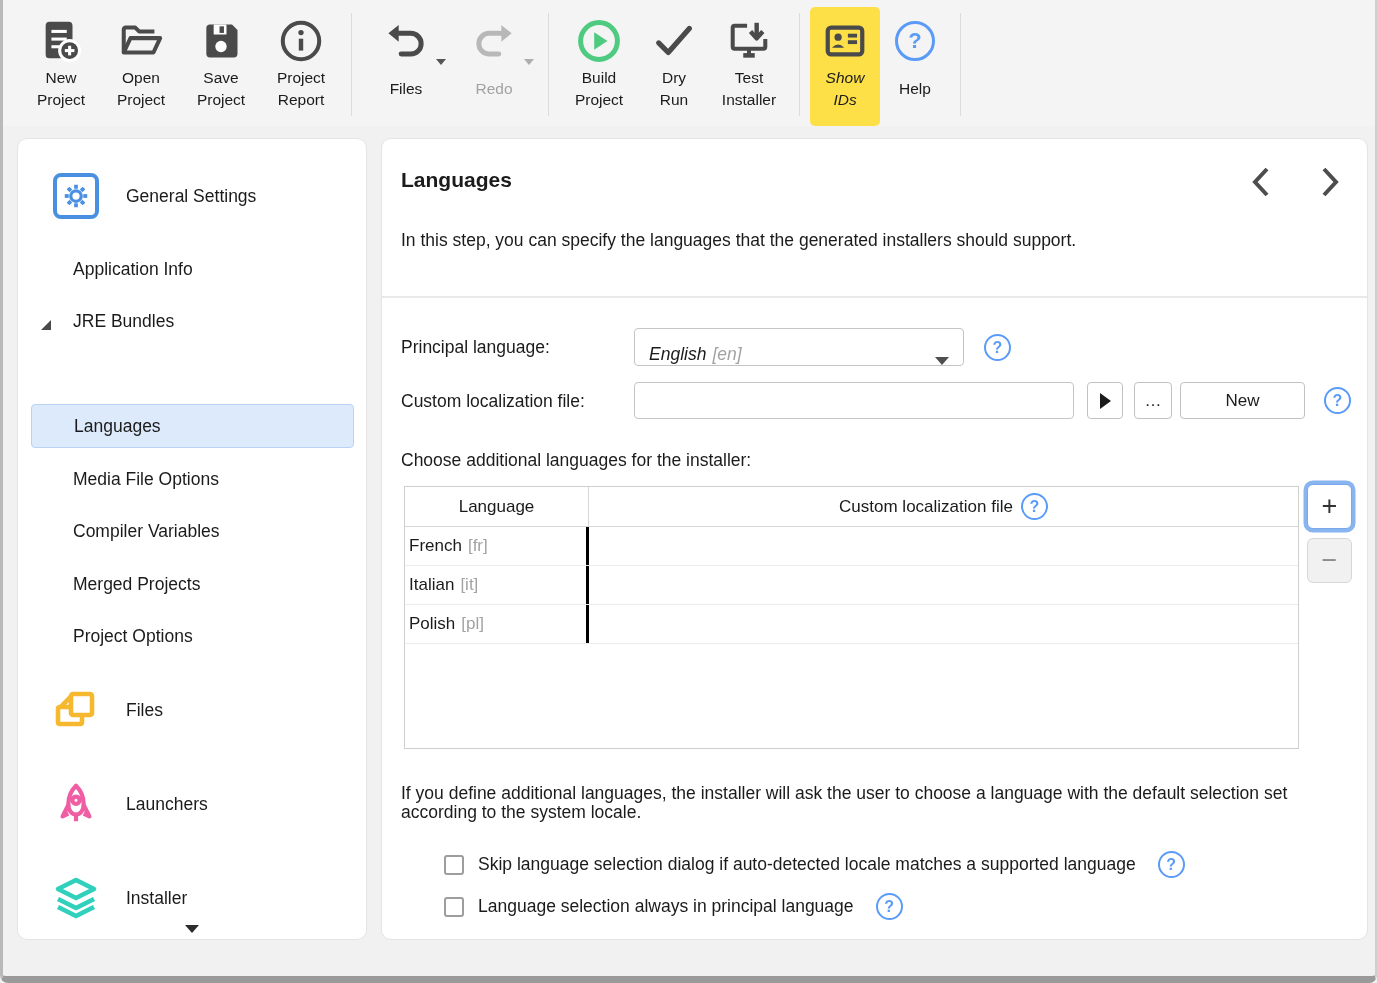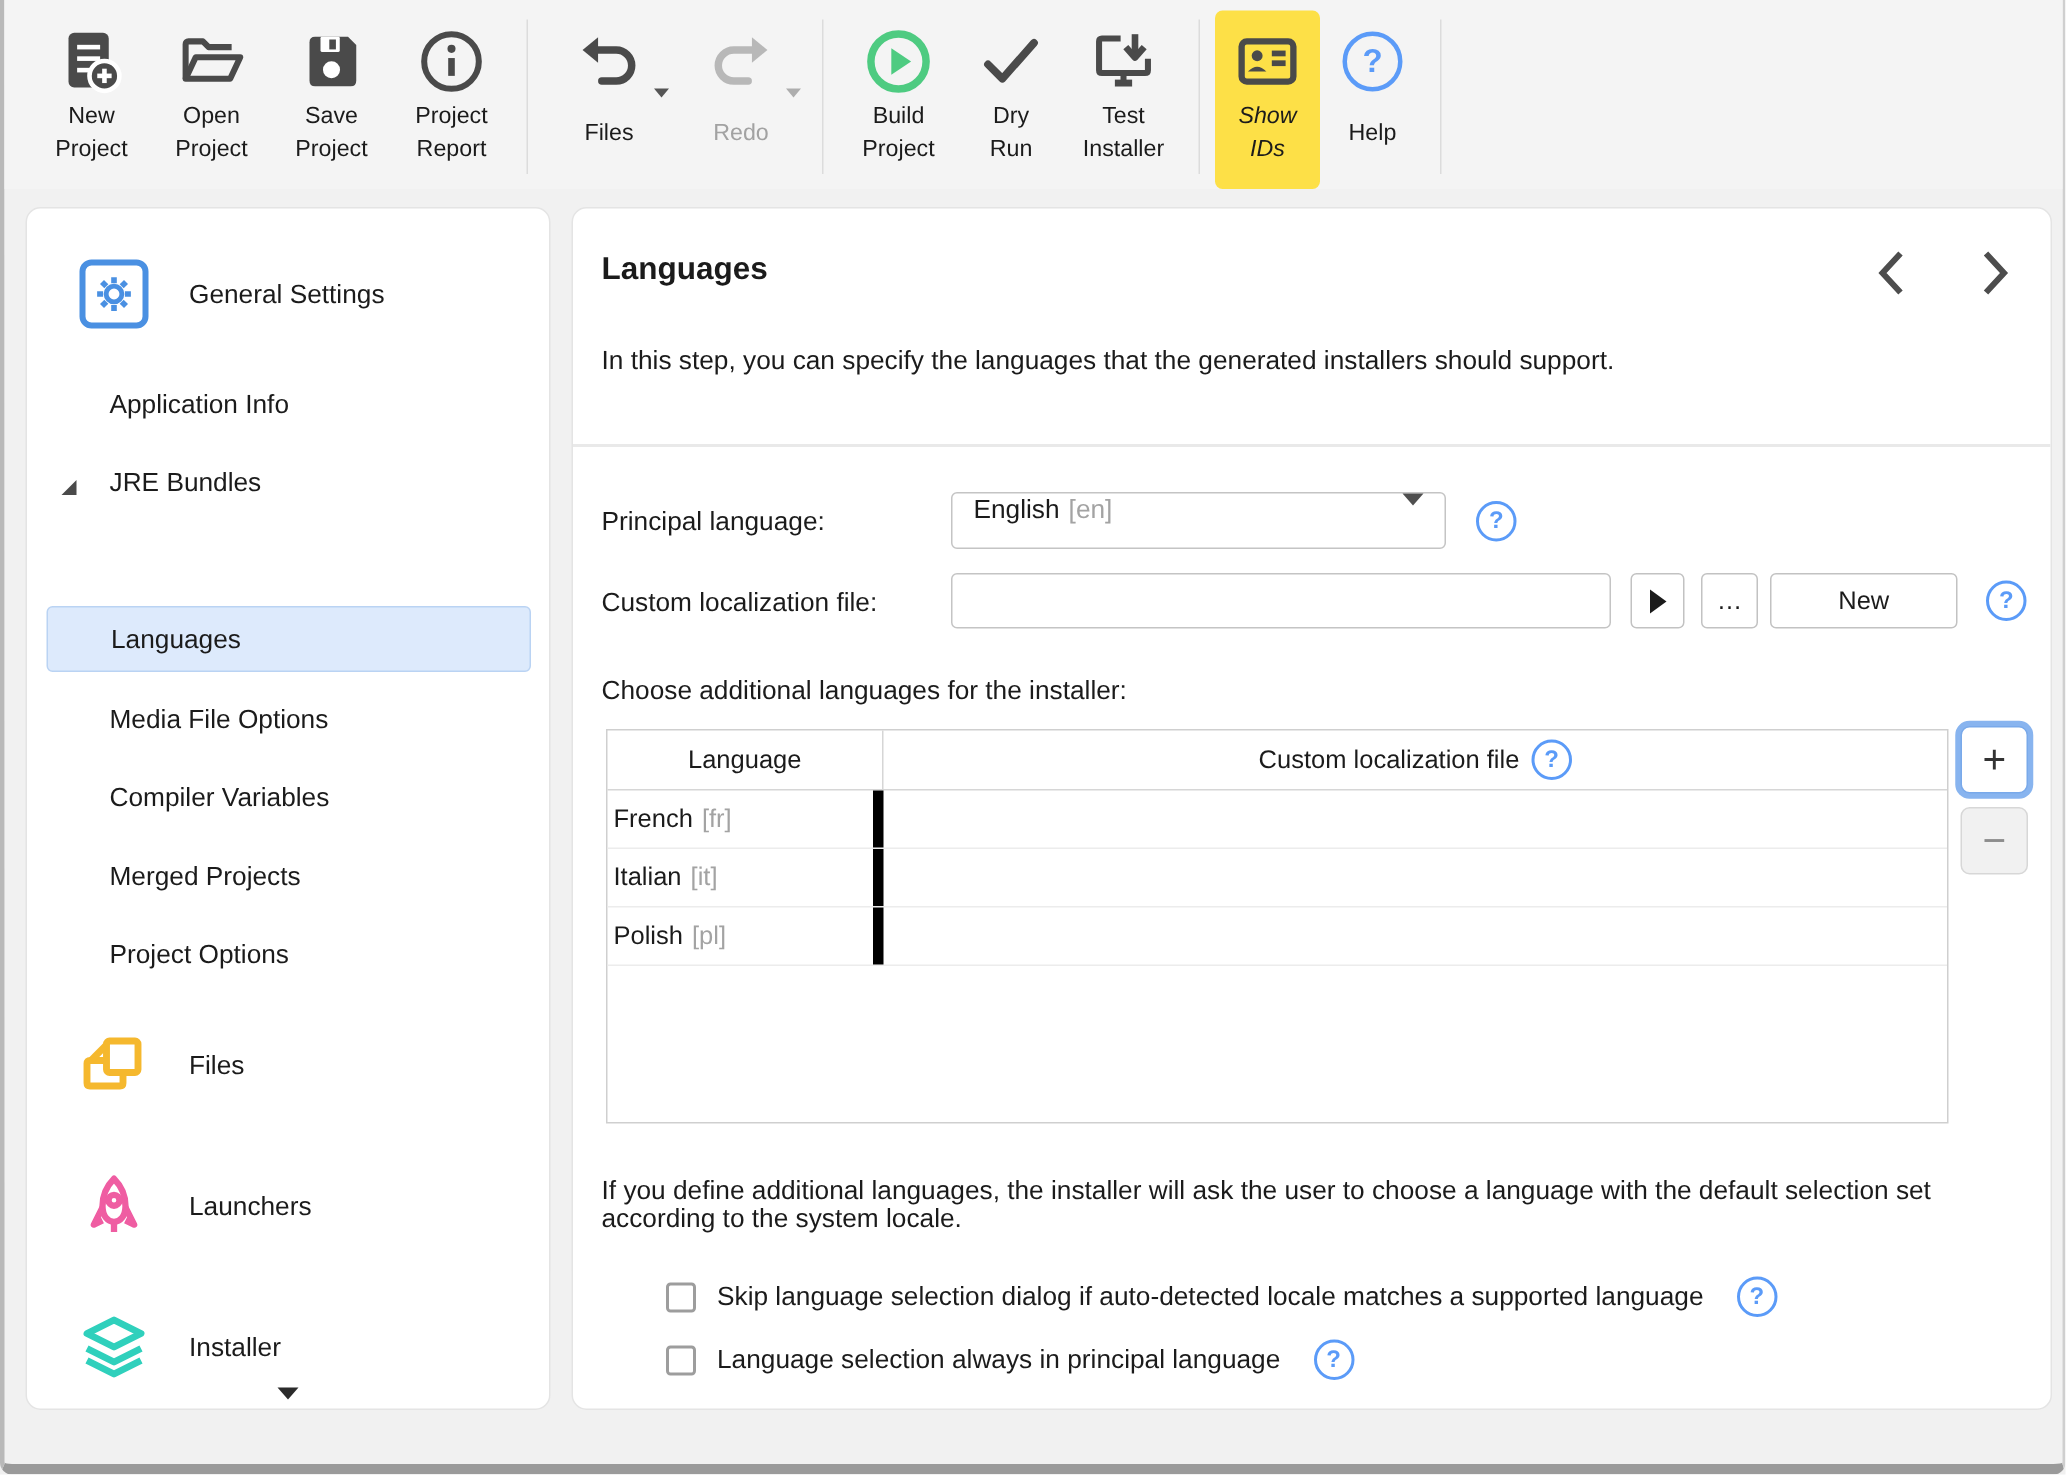--- a/index.html
+++ b/index.html
@@ -49,42 +49,42 @@
         width:0; height:0; border-left:7px solid transparent; border-right:7px solid transparent; border-top:8px solid #2b2b2b; }
 
   
   .m-title { position:absolute; left:19px; top:29px; font-size:21px; font-weight:700; }
   .nav-chevron { position:absolute; top:26px; width:30px; height:34px; }
   .m-desc { position:absolute; left:19px; top:86px; font-size:17.5px; line-height:30px; }
   .m-divider { position:absolute; left:0; top:157px; width:100%; height:2px; background:#e9e9e9; }
 
   .form-label { position:absolute; left:19px; font-size:17.5px; }
   .combo { position:absolute; left:252px; top:189px; width:330px; height:38px; background:#fff;
-           border:1px solid #c4c4c4; border-radius:4px; display:flex; align-items:flex-start; padding:0 14px; font-size:17.5px; }
+           border:1px solid #c4c4c4; border-radius:4px; display:flex; align-items:flex-end; padding:0 14px; font-size:17.5px;font-style:italic; }
   .combo .code, .lang-code { color:#a3a3a3; margin-left:6px; }
   .combo-arrow { margin-left:auto; width:0; height:0; border-left:7px solid transparent;
                  border-right:7px solid transparent; border-top:8px solid #4f4f4f; }
   .txt-input { position:absolute; left:252px; top:243px; width:440px; height:37px; background:#fff;
                border:1px solid #c4c4c4; border-radius:4px; font-size:17px; padding:0 10px; font-family:"Liberation Sans",sans-serif; }
   .sm-btn { position:absolute; top:243px; height:37px; background:#fff; border:1px solid #c2c2c2;
             border-radius:4px; display:flex; align-items:center; justify-content:center; font-size:17px; }
   .play-tri { width:0; height:0; border-top:8px solid transparent; border-bottom:8px solid transparent; border-left:11px solid #1b1b1b; }
   .q-icon { display:inline-flex; align-items:center; justify-content:center; width:27px; height:27px;
             border:2.6px solid #5b9bf8; border-radius:50%; color:#5b9bf8; font-size:16px; font-weight:700; flex:none; }
 
   .m-caption { position:absolute; left:19px; top:311px; font-size:17.5px; }
 
   .lang-table { position:absolute; left:22px; top:347px; width:895px; height:263px;
                 border:1px solid #cfcfcf; background:#fff; font-size:17px; }
   .lt-header { display:flex; height:40px; border-bottom:1px solid #d6d6d6; align-items:stretch; }
   .lt-h-cell { display:flex; align-items:center; justify-content:center; gap:8px; }
   .lt-col1 { width:184px; border-right:1px solid #d6d6d6; }
   .lt-col2 { flex:1; }
   .lt-row { display:flex; height:39px; border-bottom:1px solid #ececec; align-items:stretch; }
-  .lt-cell-lang { width:184px; border-right:7px solid #000000; display:flex; align-items:center; padding-left:4px; }
+  .lt-cell-lang { width:184px; border-right:3px solid #000000; display:flex; align-items:center; padding-left:4px; }
   .lt-cell-file { flex:1; }
 
   .tbl-btn { position:absolute; left:925px; width:45px; height:45px; border-radius:6px;
              display:flex; align-items:center; justify-content:center; font-size:27px; color:#333; }
   .tbl-btn.add { top:345px; background:#fff; border:1px solid #79a9ea; box-shadow:0 0 0 3.5px #88b4ef; }
   .tbl-btn.remove { top:399px; background:#f1f1f1; border:1px solid #d7d7d7; color:#8d8d8d; }
 
   .m-footer { position:absolute; left:19px; top:645px; width:952px; font-size:17.5px; line-height:19px; }
   .chk-row { position:absolute; left:62px; display:flex; align-items:center; gap:14px; font-size:17.5px; }
   .chk-box { width:20px; height:20px; background:#fff; border:2px solid #9d9d9d; border-radius:3px; flex:none; }

